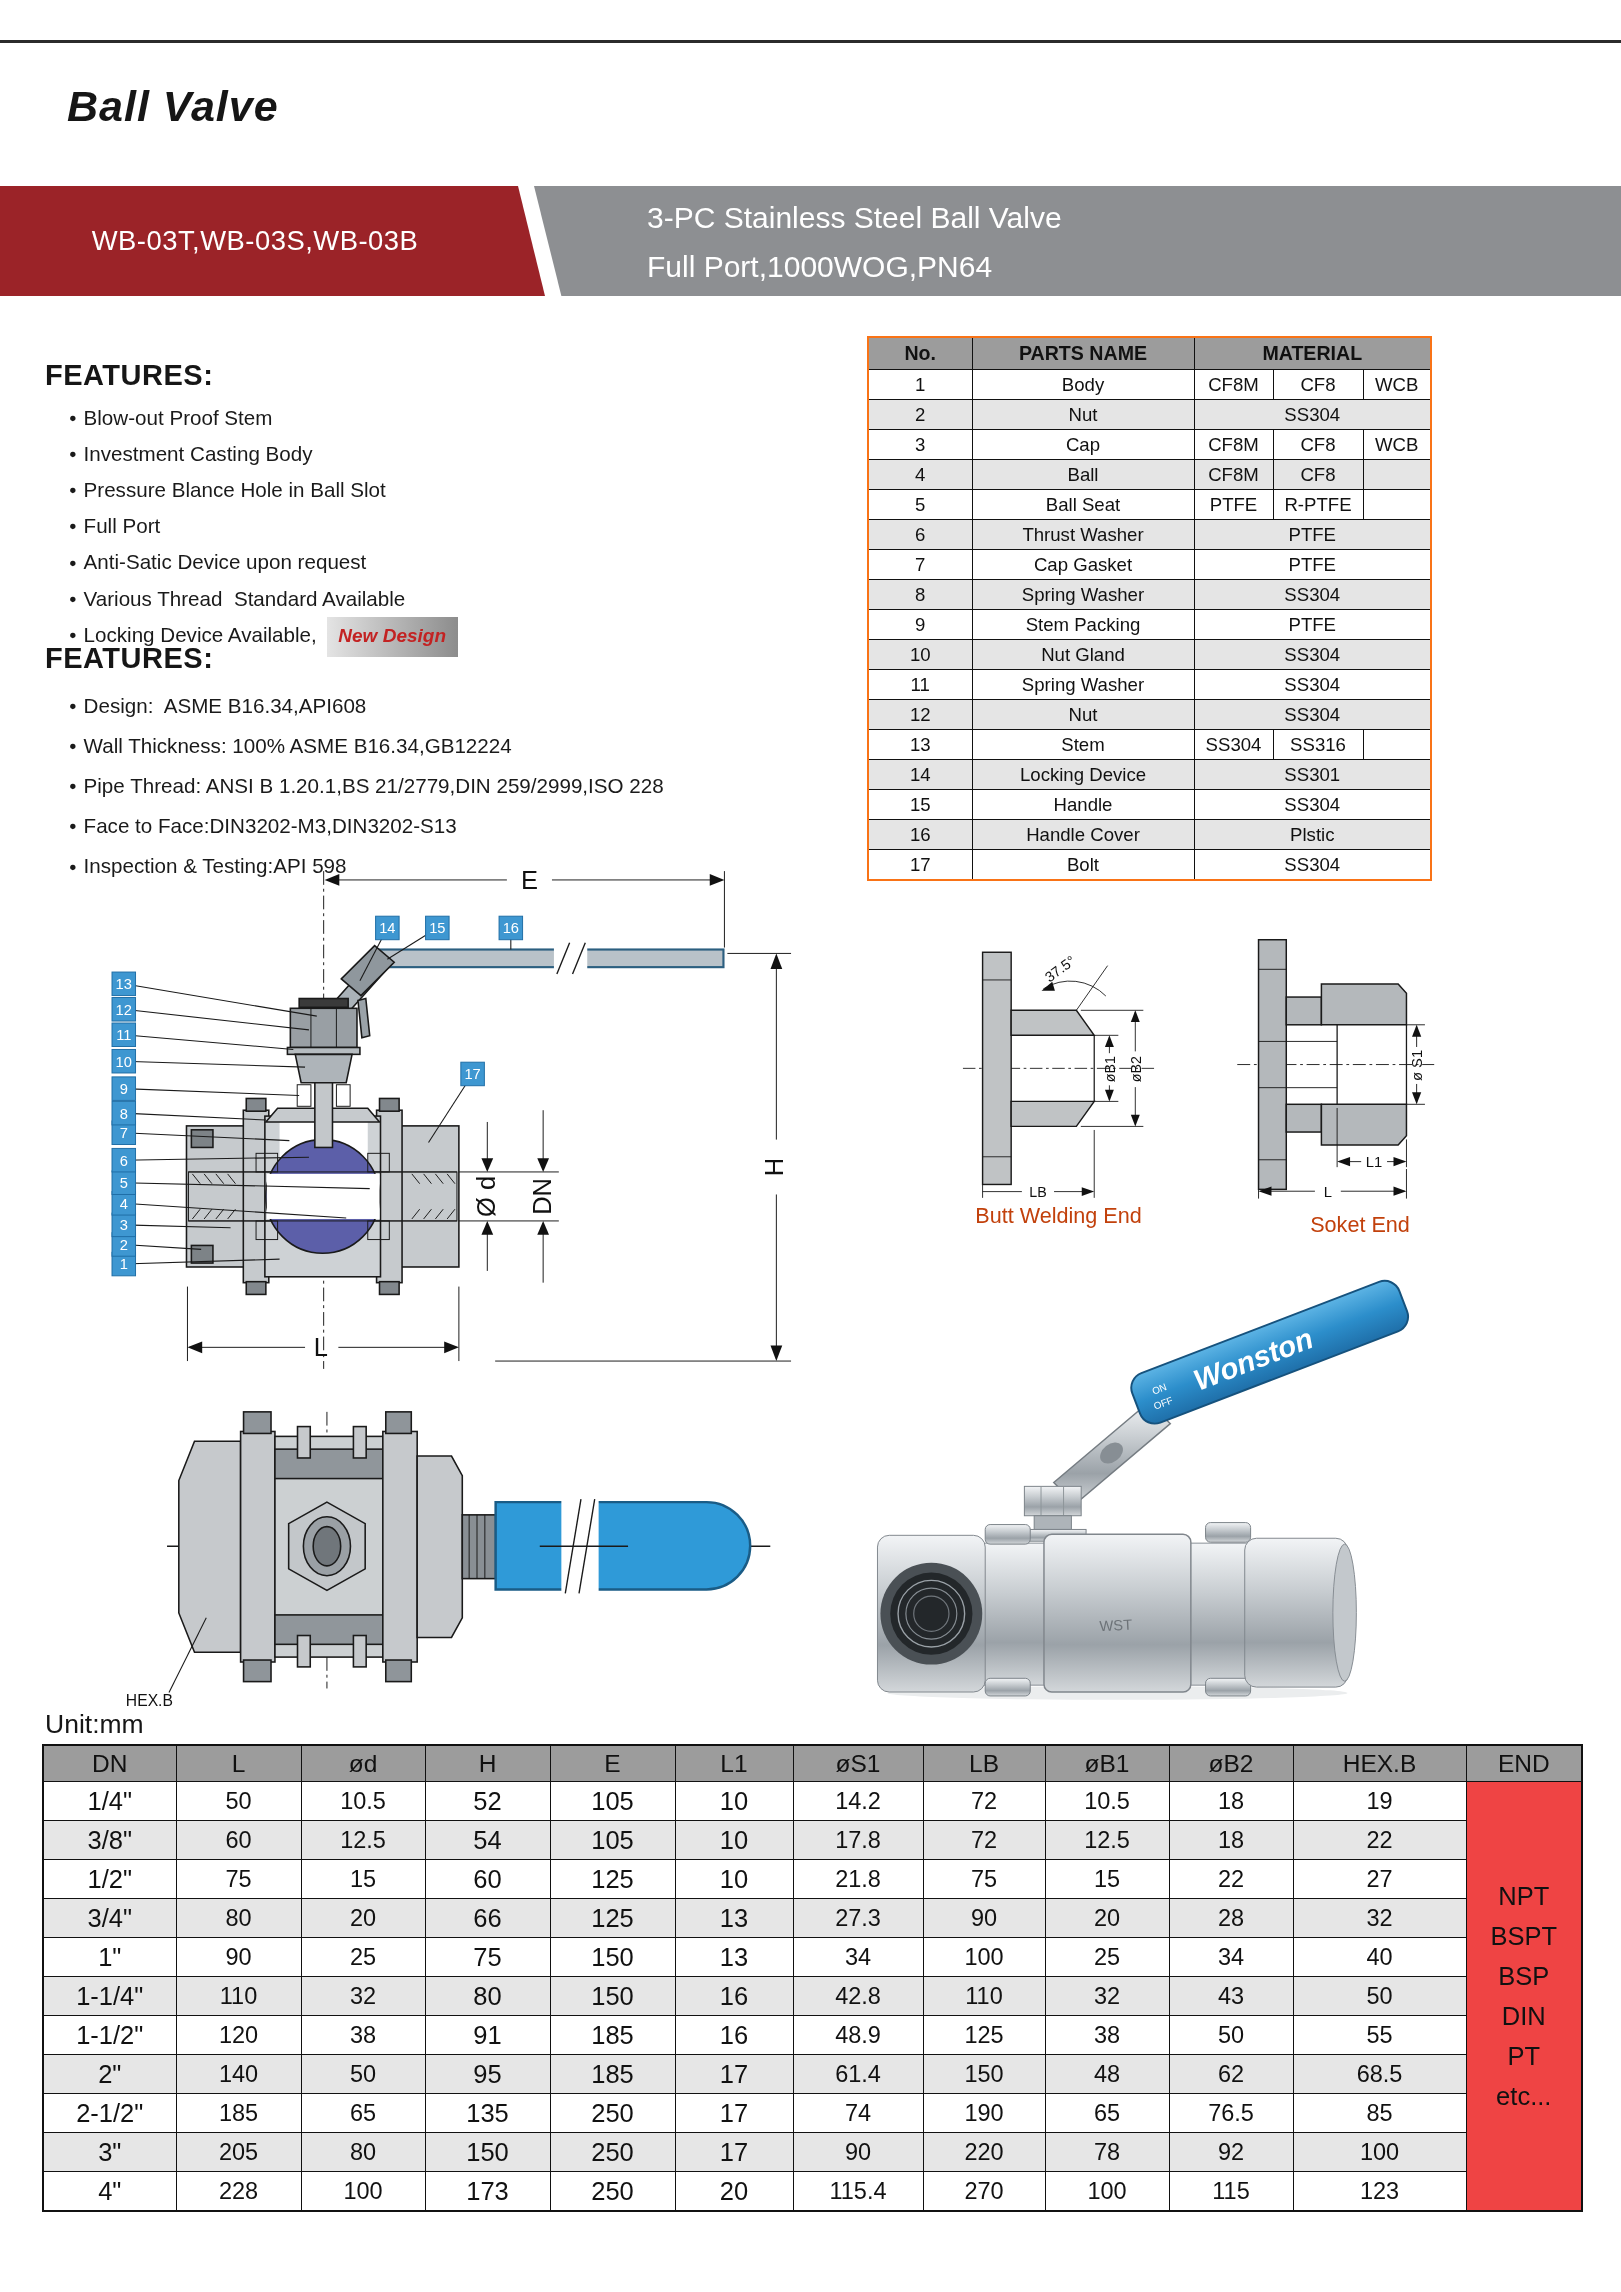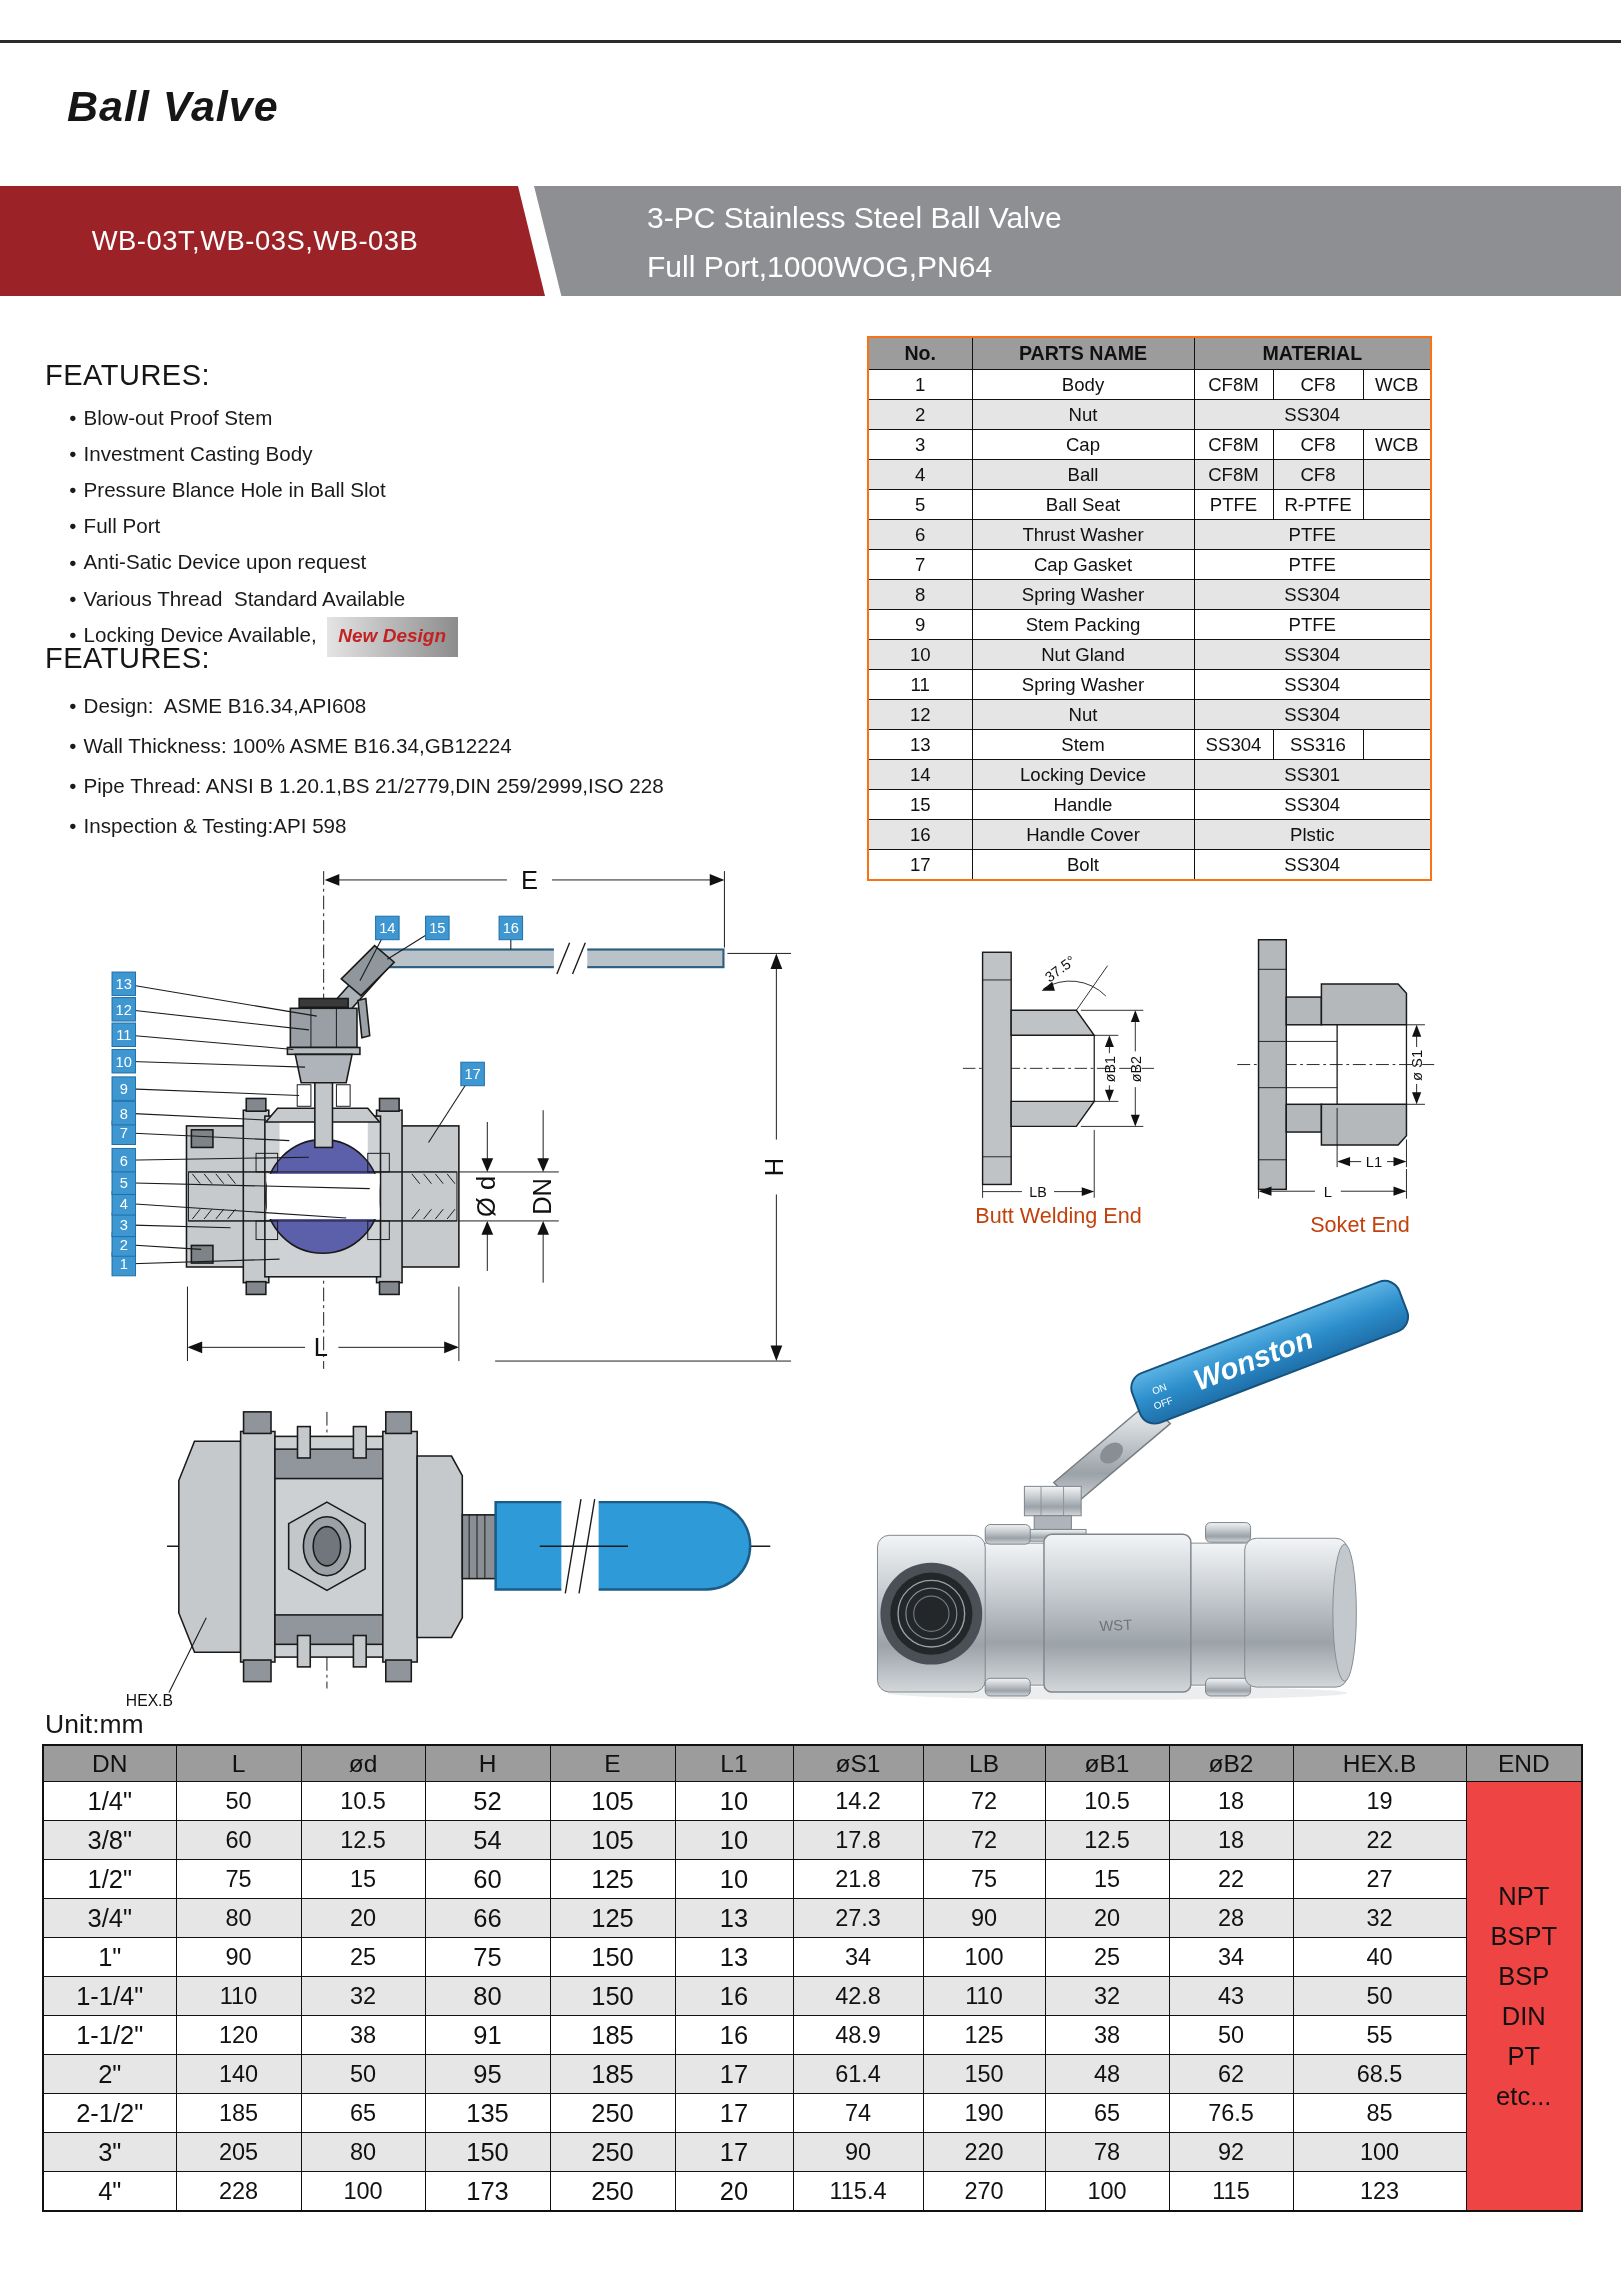--- a/index.html
+++ b/index.html
@@ -12,21 +12,21 @@
   .band-red{left:0;top:186px;width:549px;height:110px;background:#9b2328;
             clip-path:polygon(0 0,518px 0,545px 100%,0 100%);
             display:flex;align-items:center;justify-content:center;}
   .band-red span{color:#fff;font-size:27.4px;letter-spacing:0.5px;padding-right:39px;}
   .band-gray{left:534px;top:186px;width:1087px;height:110px;background:#8d8f92;
              clip-path:polygon(0 0,100% 0,100% 100%,27.4px 100%);
              color:#fff;padding-left:113px;box-sizing:border-box;}
   .band-gray div{font-size:30px;line-height:49px;}
   .band-gray div:first-child{margin-top:6.9px;}
   
-  .sec-h{font-size:29px;font-weight:400;color:#161616;margin:0;letter-spacing:0.5px;}
+  .sec-h{font-size:29px;font-weight:700;color:#161616;margin:0;letter-spacing:0.5px;}
   ul.blist{margin:0;padding:0;list-style:none;}
   ul.blist li{font-size:20.6px;color:#1a1a1a;white-space:pre;}
   #features-list li{line-height:36px;}
   #standard-list li{line-height:39px;}
   .blt{font-size:12.7px;margin-right:6.9px;vertical-align:2.9px;}
   .badge{display:inline-block;margin-left:9.8px;padding:1px 11.8px 2.9px 11.8px;
          background:linear-gradient(to right,#e4e4e4,#8c8c8c);
          color:#c32222;font-style:italic;font-weight:700;font-size:19px;}
   
   table{border-collapse:collapse;table-layout:fixed;}
@@ -84,20 +84,21 @@
       <li><span class="blt">●</span><span>Anti-Satic Device upon request</span></li>
       <li><span class="blt">●</span><span>Various Thread  Standard Available</span></li>
       <li><span class="blt">●</span><span>Locking Device Available,</span><span class="badge">New Design</span></li>
     </ul>
 
   <h2 class="abs sec-h" style="left:45px;top:642px;">FEATURES:</h2>
   <ul class="abs blist" id="standard-list" style="left:69px;top:686px;">
       <li><span class="blt">●</span><span>Design:  ASME B16.34,API608</span></li>
       <li><span class="blt">●</span><span>Wall Thickness: 100% ASME B16.34,GB12224</span></li>
       <li><span class="blt">●</span><span>Pipe Thread: ANSI B 1.20.1,BS 21/2779,DIN 259/2999,ISO 228</span></li>
+      <li><span class="blt">●</span><span>Face to Face:DIN3202-M3,DIN3202-S13</span></li>
       <li><span class="blt">●</span><span>Inspection &amp; Testing:API 598</span></li>
     </ul>
 
   <table class="abs parts-table">
     <colgroup id="parts-cols">
         <col style="width: 104px;">
         <col style="width: 222px;">
         <col style="width: 79px;">
         <col style="width: 90px;">
         <col style="width: 68px;">

